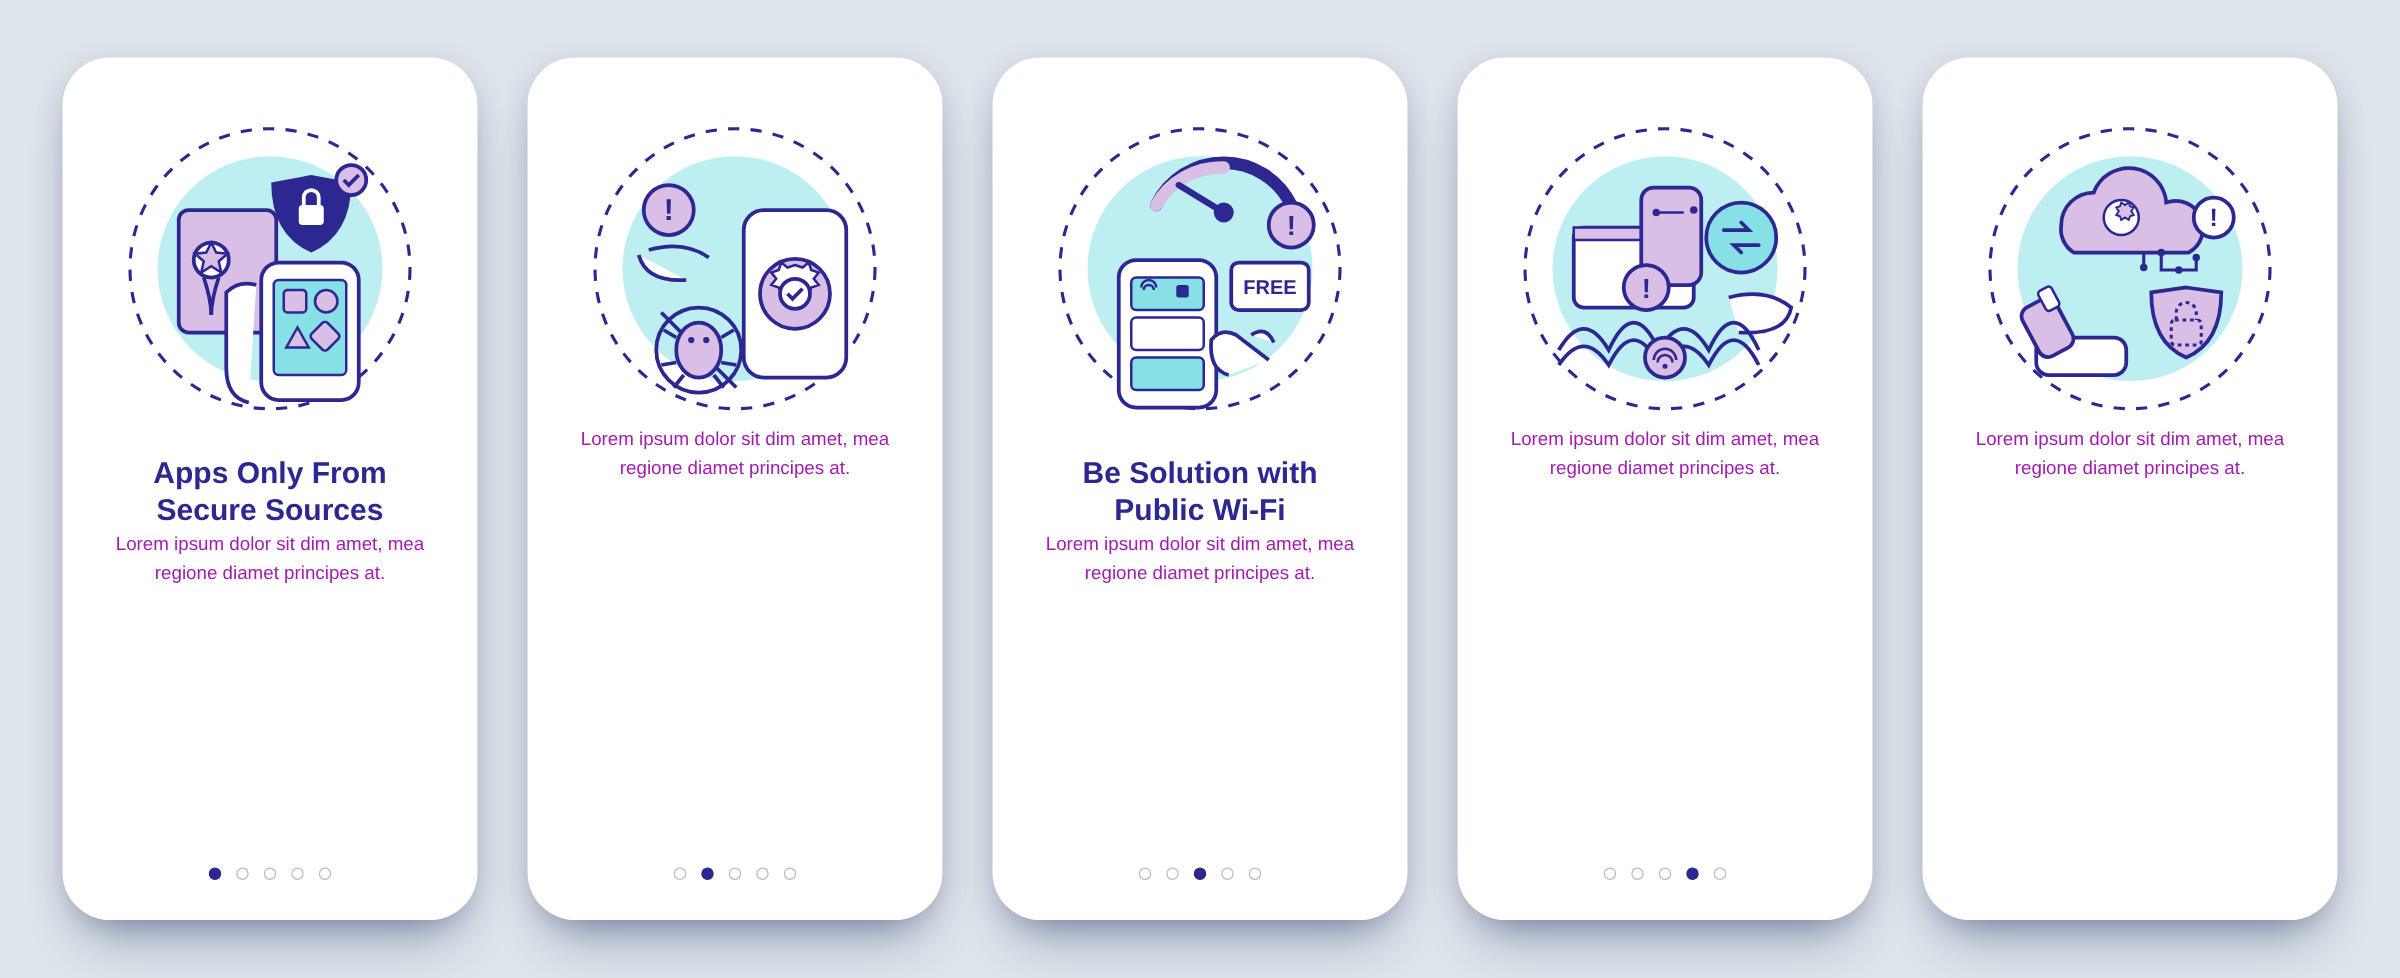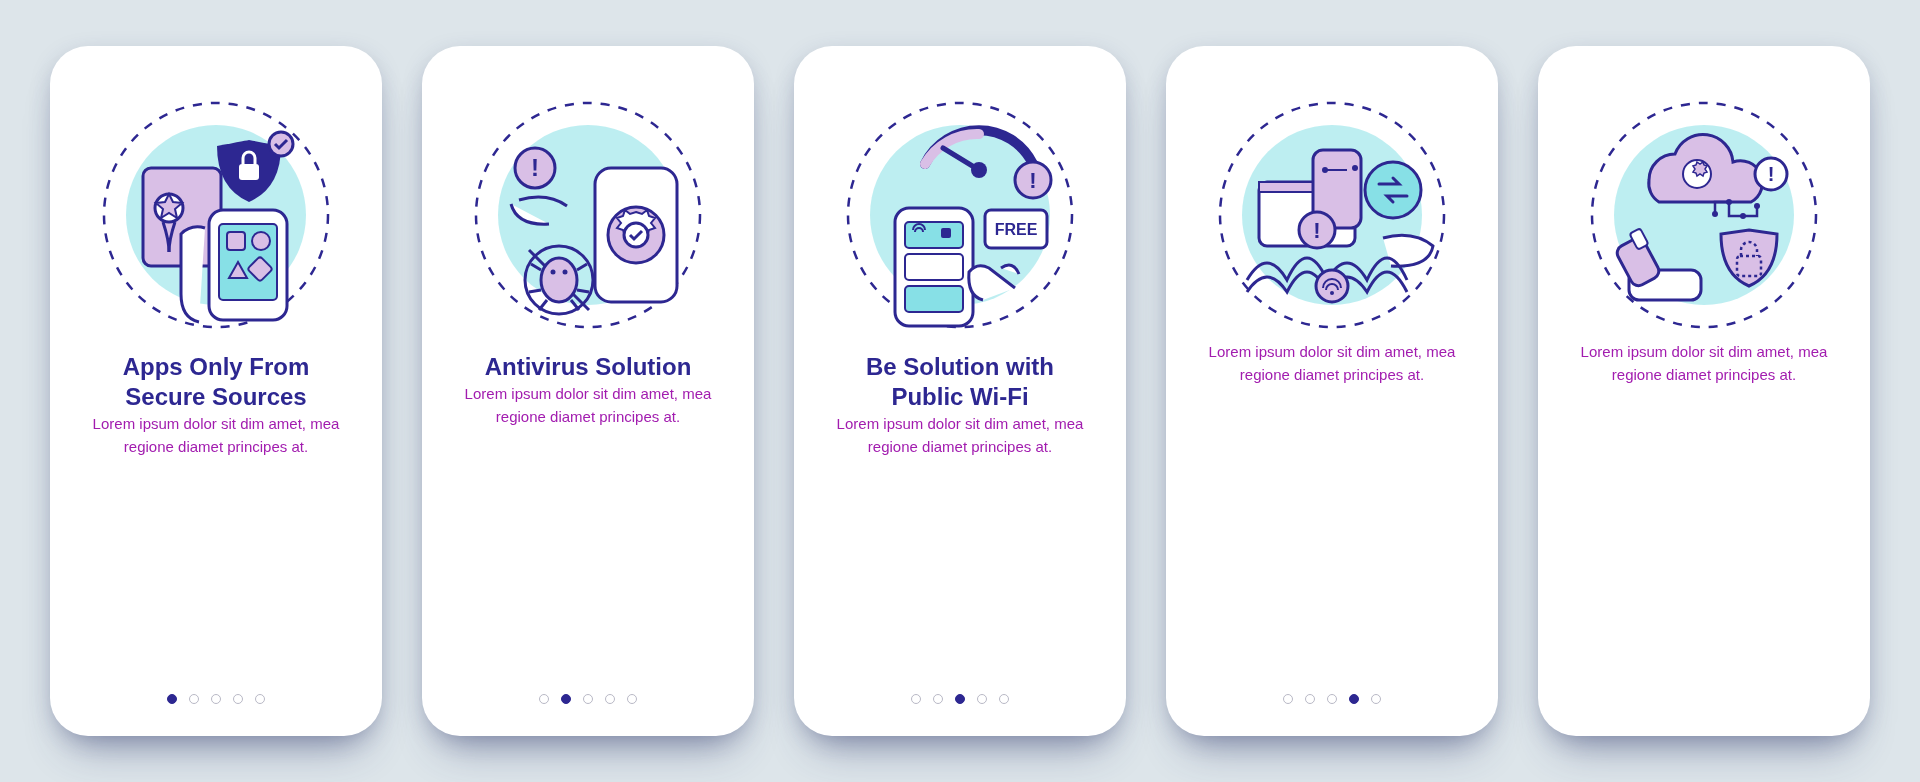--- a/index.html
+++ b/index.html
@@ -39,21 +39,21 @@
     justify-content: center;
     flex-shrink: 0;
   }
   .illus-wrap svg { width: 100%; height: 100%; }
   .card-title {
     color: #2d2791;
     font-weight: 800;
     font-size: 24px;
     line-height: 1.25;
     text-align: center;
-    margin-top: 12px;
+    margin-top: 24px;
     max-width: 260px;
   }
   .card-desc {
     color: #a21caf;
     font-size: 15px;
     line-height: 1.55;
     text-align: center;
     max-width: 250px;
   }
   .dots {
@@ -148,21 +148,20 @@
       <path d="M167 145 l4 4 8 -8" fill="none" stroke="#2d2791" stroke-width="3"></path>
       <circle cx="96" cy="190" r="34" fill="none" stroke="#2d2791" stroke-width="3"></circle>
       <line x1="66" y1="160" x2="126" y2="220" stroke="#2d2791" stroke-width="3"></line>
       <ellipse cx="96" cy="190" rx="18" ry="22" fill="#d9bfe6" stroke="#2d2791" stroke-width="3"></ellipse>
       <circle cx="90" cy="182" r="2.5" fill="#2d2791"></circle>
       <circle cx="102" cy="182" r="2.5" fill="#2d2791"></circle>
       <path d="M78 180 l-10 -6 M78 200 l-12 2 M84 210 l-8 10 M114 180 l10 -6 M114 200 l12 2 M108 210 l8 10" stroke="#2d2791" stroke-width="3"></path>
 
   </svg>
       </div>
-      <h2 class="card-title">Antivirus Solution</h2>
       <p class="card-desc">Lorem ipsum dolor sit dim amet, mea regione diamet principes at.</p>
       <div class="dots">
         <span class="dot"></span>
         <span class="dot active"></span>
         <span class="dot"></span>
         <span class="dot"></span>
         <span class="dot"></span>
       </div>
     </div>
     <div class="phone">

